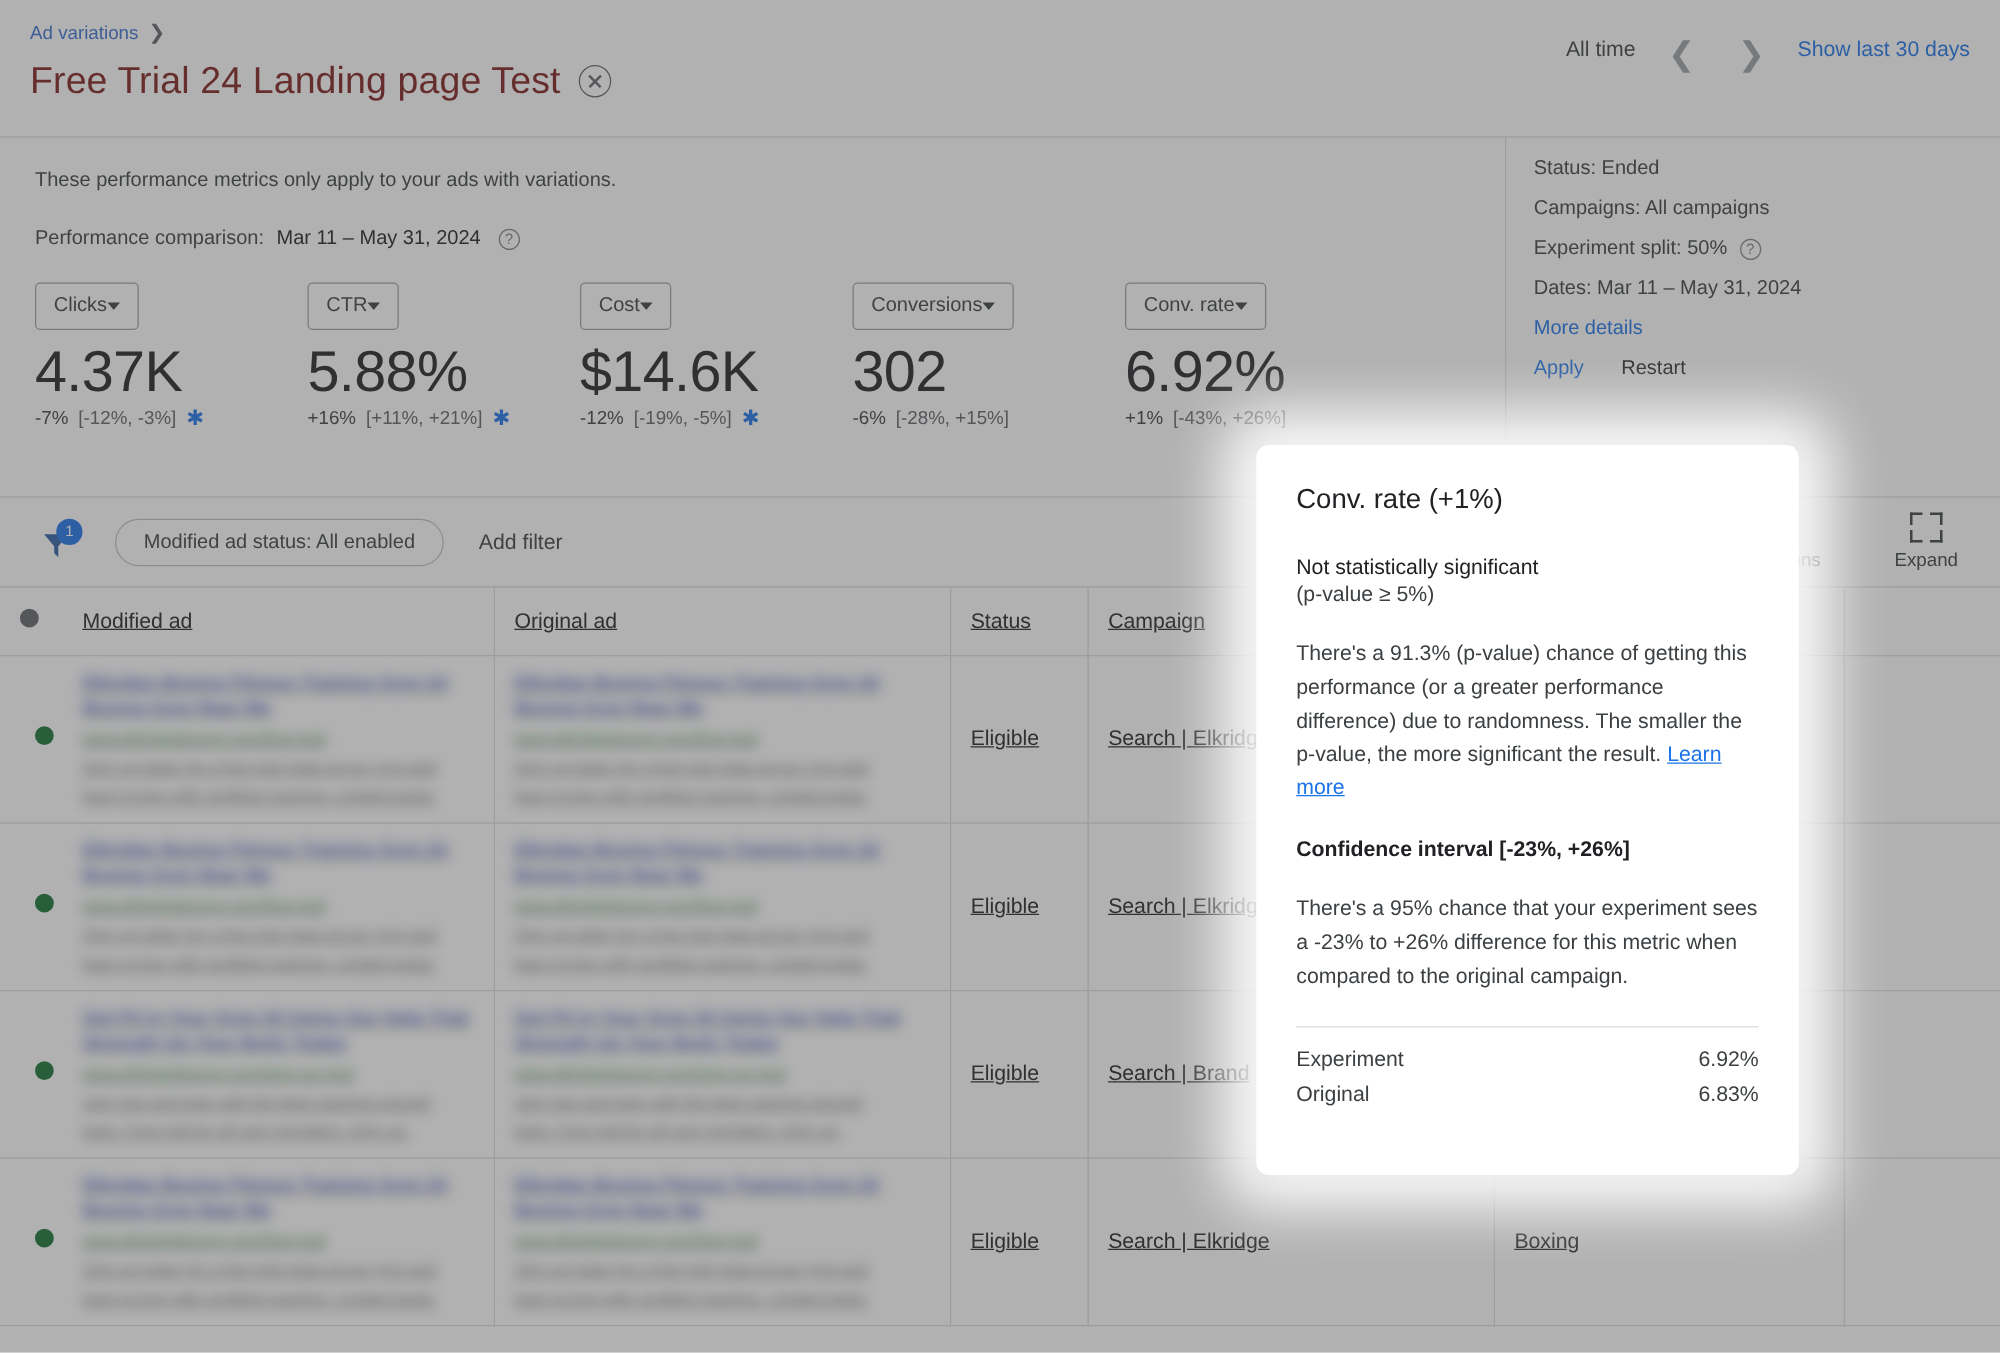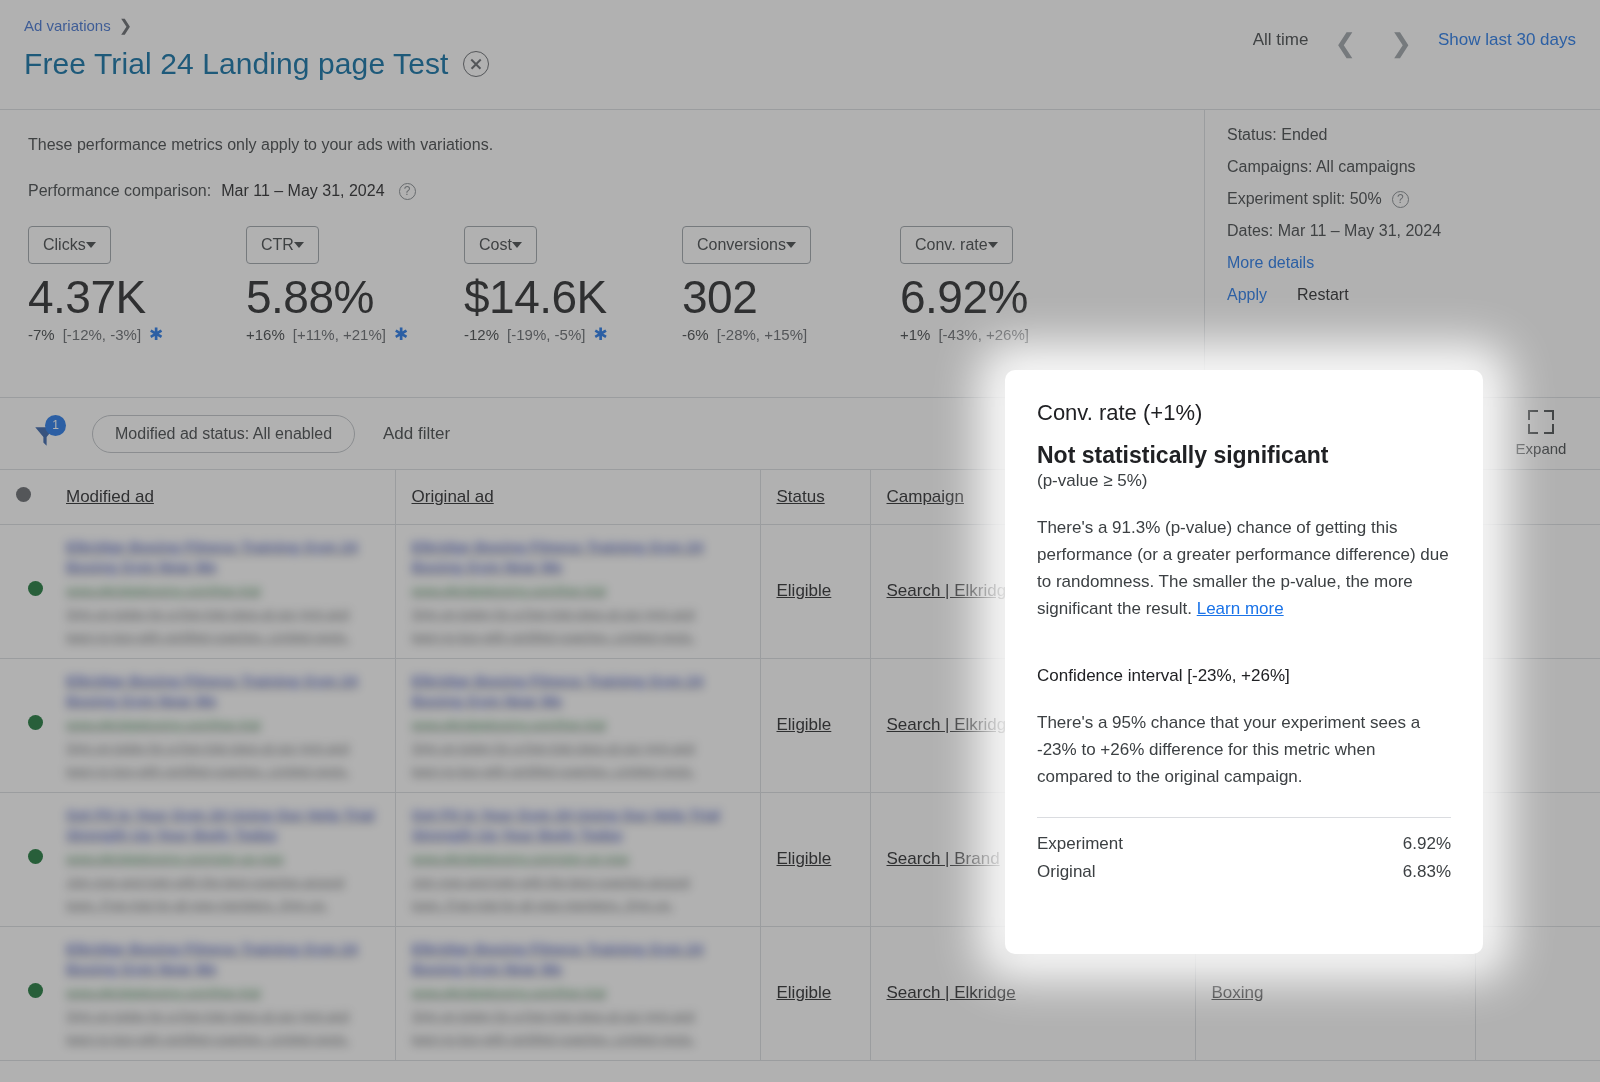--- a/index.html
+++ b/index.html
@@ -26,21 +26,21 @@
   }
   .breadcrumb {
     display: flex; align-items: center; gap: 8px;
     font-size: 15px; color: #3c6fd0; font-weight: 500;
   }
   .breadcrumb .chev { font-size: 16px; color: #5f6368; }
   .title-row {
     display: flex; align-items: center; gap: 14px;
     margin-top: 12px;
   }
-  .page-title { font-size: 30px; color: #0369a1; font-weight: 400; letter-spacing: .1px; }
+  .page-title { font-size: 30px; color: #7f1d1d; font-weight: 400; letter-spacing: .1px; }
   .close-circle {
     width: 26px; height: 26px; border-radius: 50%;
     border: 1.6px solid #5f6368; position: relative; flex: none;
   }
   .close-circle::before, .close-circle::after {
     content: ""; position: absolute; left: 50%; top: 50%;
     width: 13px; height: 1.6px; background: #5f6368;
     transform-origin: center;
   }
   .close-circle::before { transform: translate(-50%,-50%) rotate(45deg); }
@@ -189,34 +189,34 @@
 
   
   #scrim {
     position: absolute; inset: 0;
     background: rgba(70,70,70,0.42);
     pointer-events: none;
   }
 
   
   #tooltip {
-    position: absolute; left: 1005px; top: 370px;
-    width: 478px; height: 584px;
+    position: absolute; left: 1005px; top: 356px;
+    width: 434px; height: 584px;
     background: #ffffff; border-radius: 10px;
     padding: 30px 32px 24px 32px;
     box-shadow: 0 0 46px 26px rgba(255,255,255,0.95),
                 0 2px 10px rgba(0,0,0,0.18);
     font-family: "Liberation Sans", sans-serif;
   }
   .tt-title { font-size: 22px; color: #202124; font-weight: 400; }
-  .tt-sig { font-size: 23px; color: #202124; font-weight: 700; margin-top: 16px; }
+  .tt-sig { font-size: 17px; color: #202124; font-weight: 400; margin-top: 32px; }
   .tt-pval { font-size: 17px; color: #3c4043; margin-top: 2px; }
   .tt-para { font-size: 17px; color: #3c4043; line-height: 1.58; margin-top: 24px; }
   .tt-link { color: #1a73e8; text-decoration: underline; }
-  .tt-ci { font-size: 17px; color: #202124; font-weight: 400; margin-top: 44px; }
+  .tt-ci { font-size: 17px; color: #202124; font-weight: 700; margin-top: 26px; }
   .tt-divider { height: 1px; background: #dadce0; margin: 26px 0 16px 0; }
   .tt-kv {
     display: flex; justify-content: space-between;
     font-size: 17px; color: #3c4043; margin-top: 8px;
   }
 </style>
 </head>
 <body>
 
 <div id="page">

